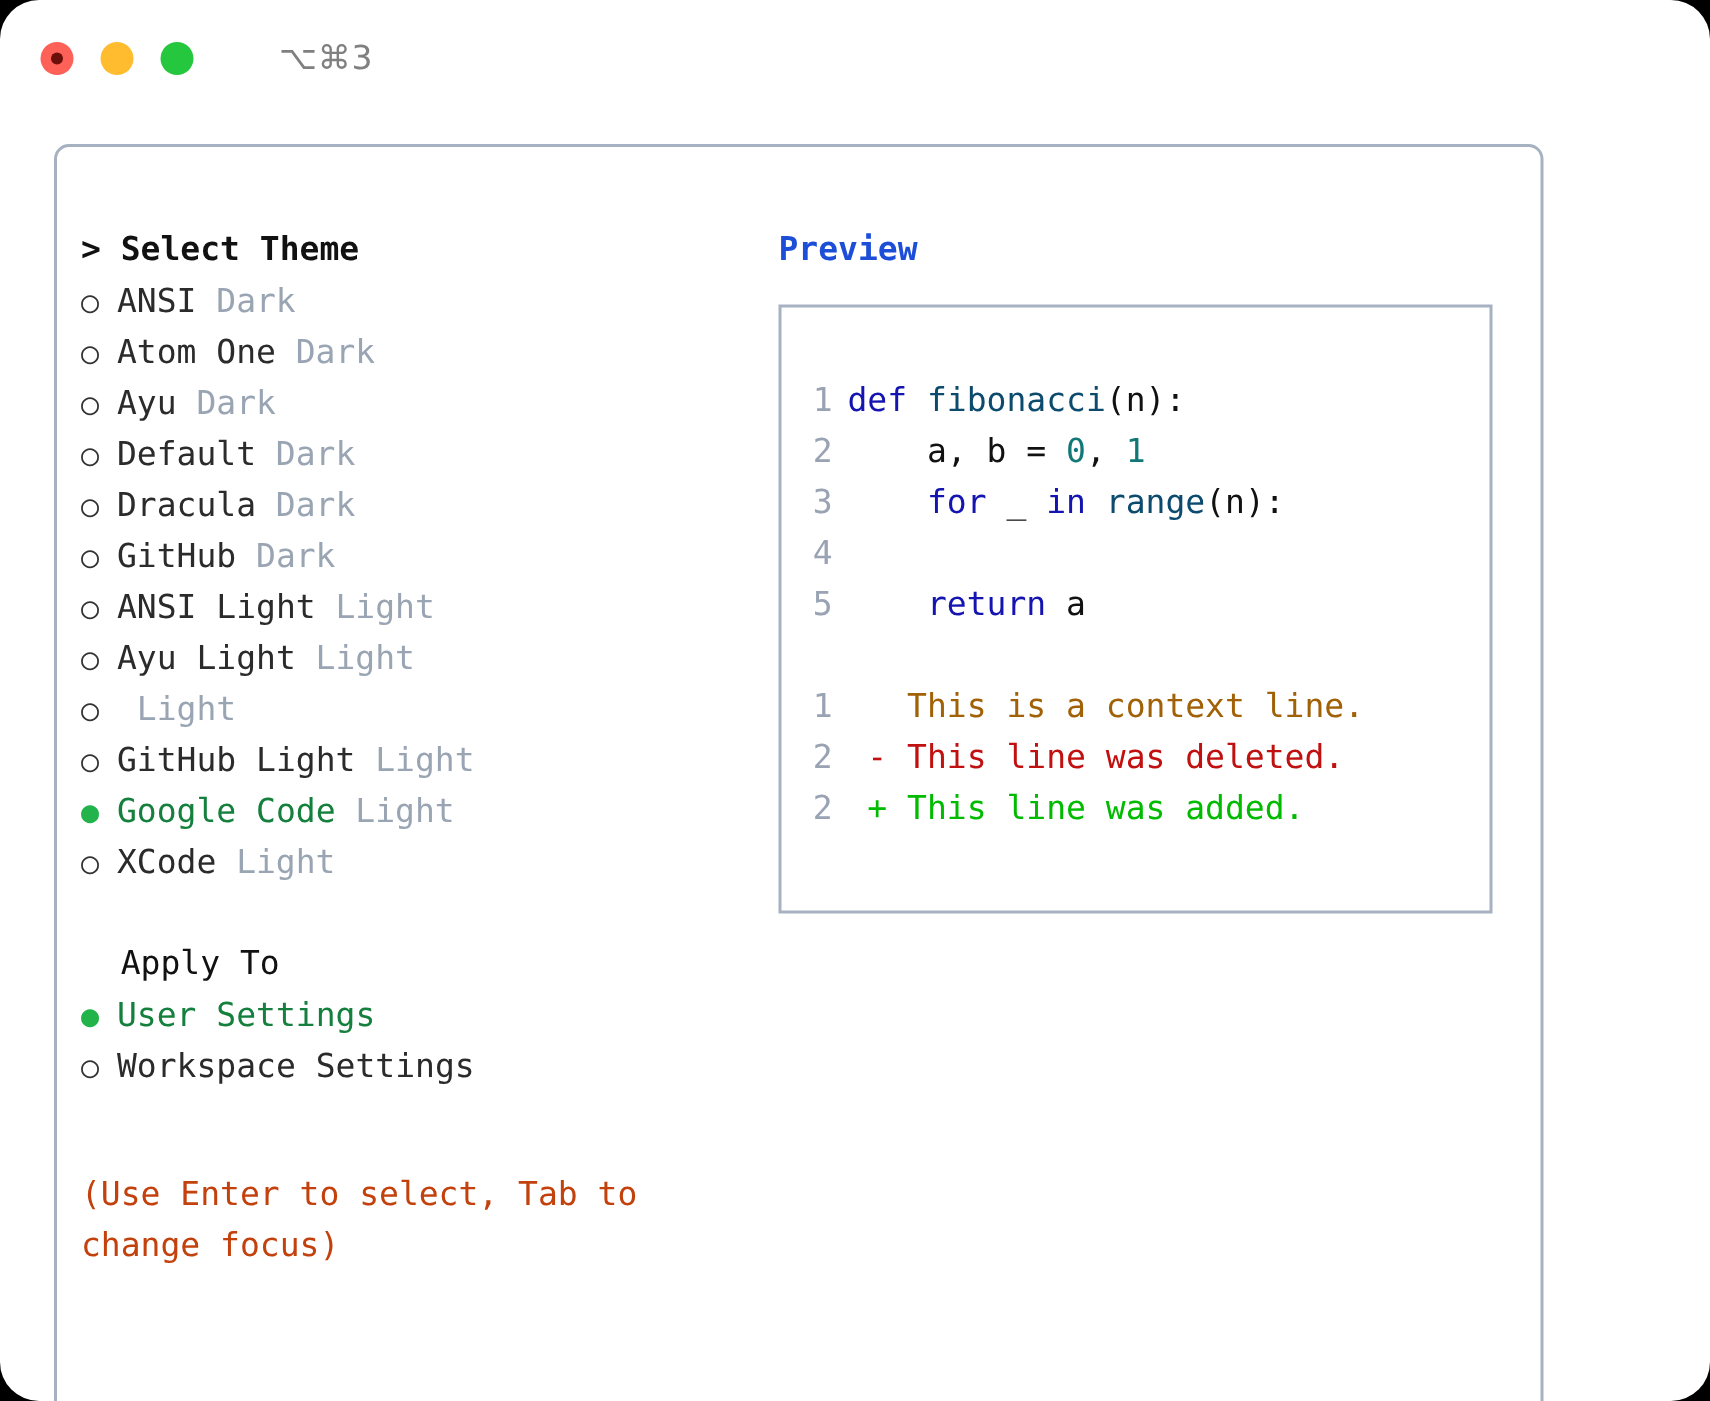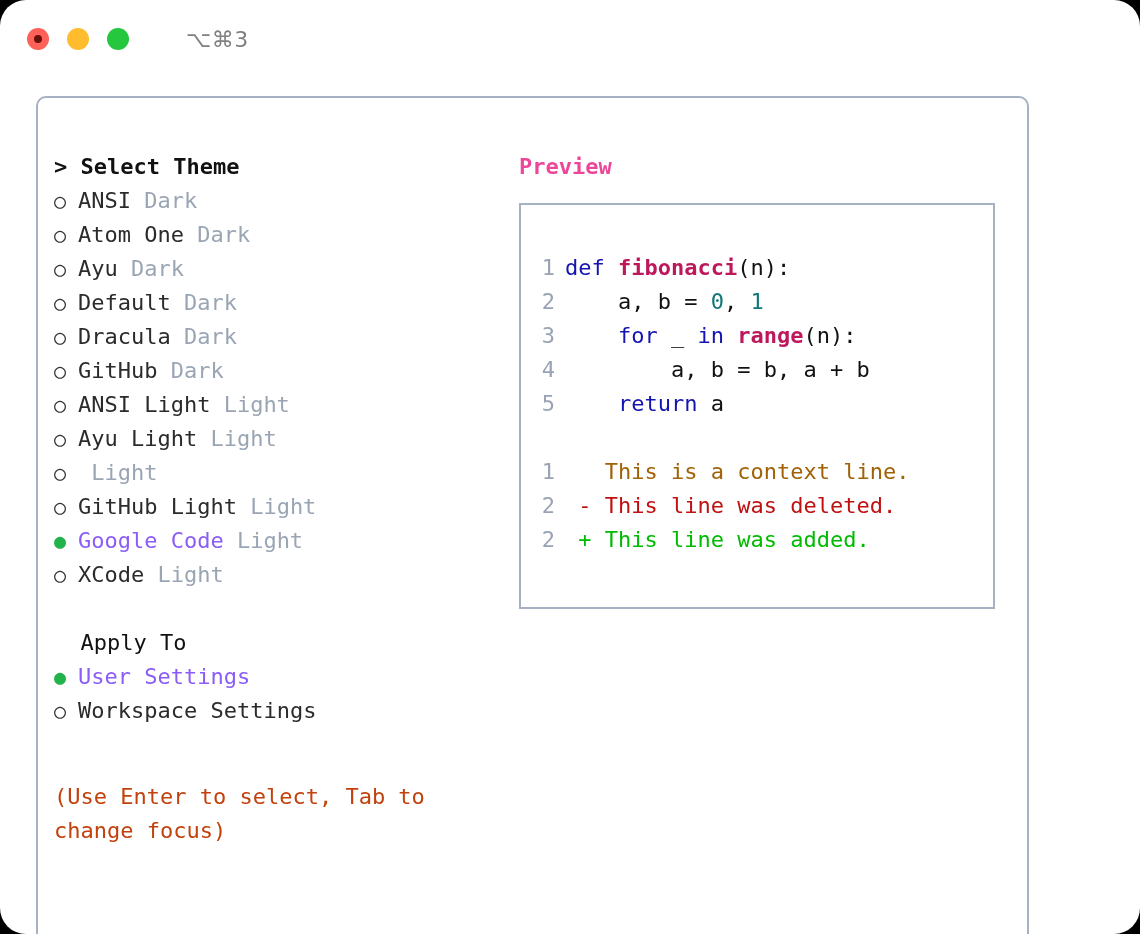--- a/index.html
+++ b/index.html
@@ -103,21 +103,21 @@
   }
   .bullet {
     display: inline-block;
     width: 24px;
     flex: 0 0 24px;
     font-size: 20px;
     color: #333333;
   }
   .bullet.sel { color: #22b34a; }
   .opt-name { color: #2b2b2b; }
-  .opt-row.selected .opt-name { color: #8b5cf6; text-align: center; }
+  .opt-row.selected .opt-name { color: #15803d; text-align: center; }
   .opt-tag {
     color: #9aa5b4;
     margin-left: 0.6em;
   }
 
   .spacer-row { height: 34px; }
 
   #hint {
     margin-top: 52px;
     font-size: 22px;
@@ -129,21 +129,21 @@
   
   #right-col {
     position: absolute;
     left: 481px;
     top: 52px;
     width: 500px;
   }
   #preview-title {
     font-size: 22px;
     font-weight: bold;
-    color: #ec4899;
+    color: #1d4ed8;
     height: 34px;
     line-height: 34px;
   }
   #preview-box {
     margin-top: 19px;
     width: 476px;
     height: 406px;
     border: 2px solid #a6b2c2;
     background: #ffffff;
     padding: 46px 0 0 0;
@@ -158,21 +158,21 @@
   .lineno {
     width: 44px;
     flex: 0 0 44px;
     text-align: right;
     color: #99a3b3;
     padding-right: 10px;
   }
   .code-text { white-space: pre; }
 
   .tok-kw   { color: #1414b0; text-align: right; }
-  .tok-fn   { color: #be185d; font-weight: bold; }
+  .tok-fn   { color: #0c4a6e; }
   .tok-num  { color: #117777; }
   .tok-plain{ color: #111111; }
   .tok-ctx  { color: #a16207; margin-top: 12px; }
   .tok-del  { color: #c01010; }
   .tok-add  { color: #00bb00; }
 
   .blank-line { height: 34px; }
 </style>
 </head>
 <body>
@@ -224,21 +224,21 @@
         <div id="hint">(Use Enter to select, Tab to change focus)</div>
       </div>
 
       <div id="right-col">
         <div id="preview-title">Preview</div>
         <div id="preview-box">
           <div id="code-block">
               <div class="code-line"><span class="lineno">1</span><span class="code-text"><span class="tok-kw">def </span><span class="tok-fn">fibonacci</span><span class="tok-plain">(n):</span></span></div>
               <div class="code-line"><span class="lineno">2</span><span class="code-text"><span class="tok-plain">    a, b = </span><span class="tok-num">0</span><span class="tok-plain">, </span><span class="tok-num">1</span></span></div>
               <div class="code-line"><span class="lineno">3</span><span class="code-text"><span class="tok-plain">    </span><span class="tok-kw">for</span><span class="tok-plain"> _ </span><span class="tok-kw">in</span><span class="tok-plain"> </span><span class="tok-fn">range</span><span class="tok-plain">(n):</span></span></div>
-              <div class="code-line"><span class="lineno">4</span><span class="code-text"><span class="tok-plain">        a, b = b, a + b</span></span></div>
+              <div class="code-line"><span class="lineno">4</span></div>
               <div class="code-line"><span class="lineno">5</span><span class="code-text"><span class="tok-plain">    </span><span class="tok-kw">return</span><span class="tok-plain"> a</span></span></div>
             </div>
           <div class="blank-line"></div>
           <div id="diff-block">
               <div class="code-line"><span class="lineno">1</span><span class="code-text"><span class="tok-ctx">   This is a context line.</span></span></div>
               <div class="code-line"><span class="lineno">2</span><span class="code-text"><span class="tok-del"> - This line was deleted.</span></span></div>
               <div class="code-line"><span class="lineno">2</span><span class="code-text"><span class="tok-add"> + This line was added.</span></span></div>
             </div>
         </div>
       </div>

